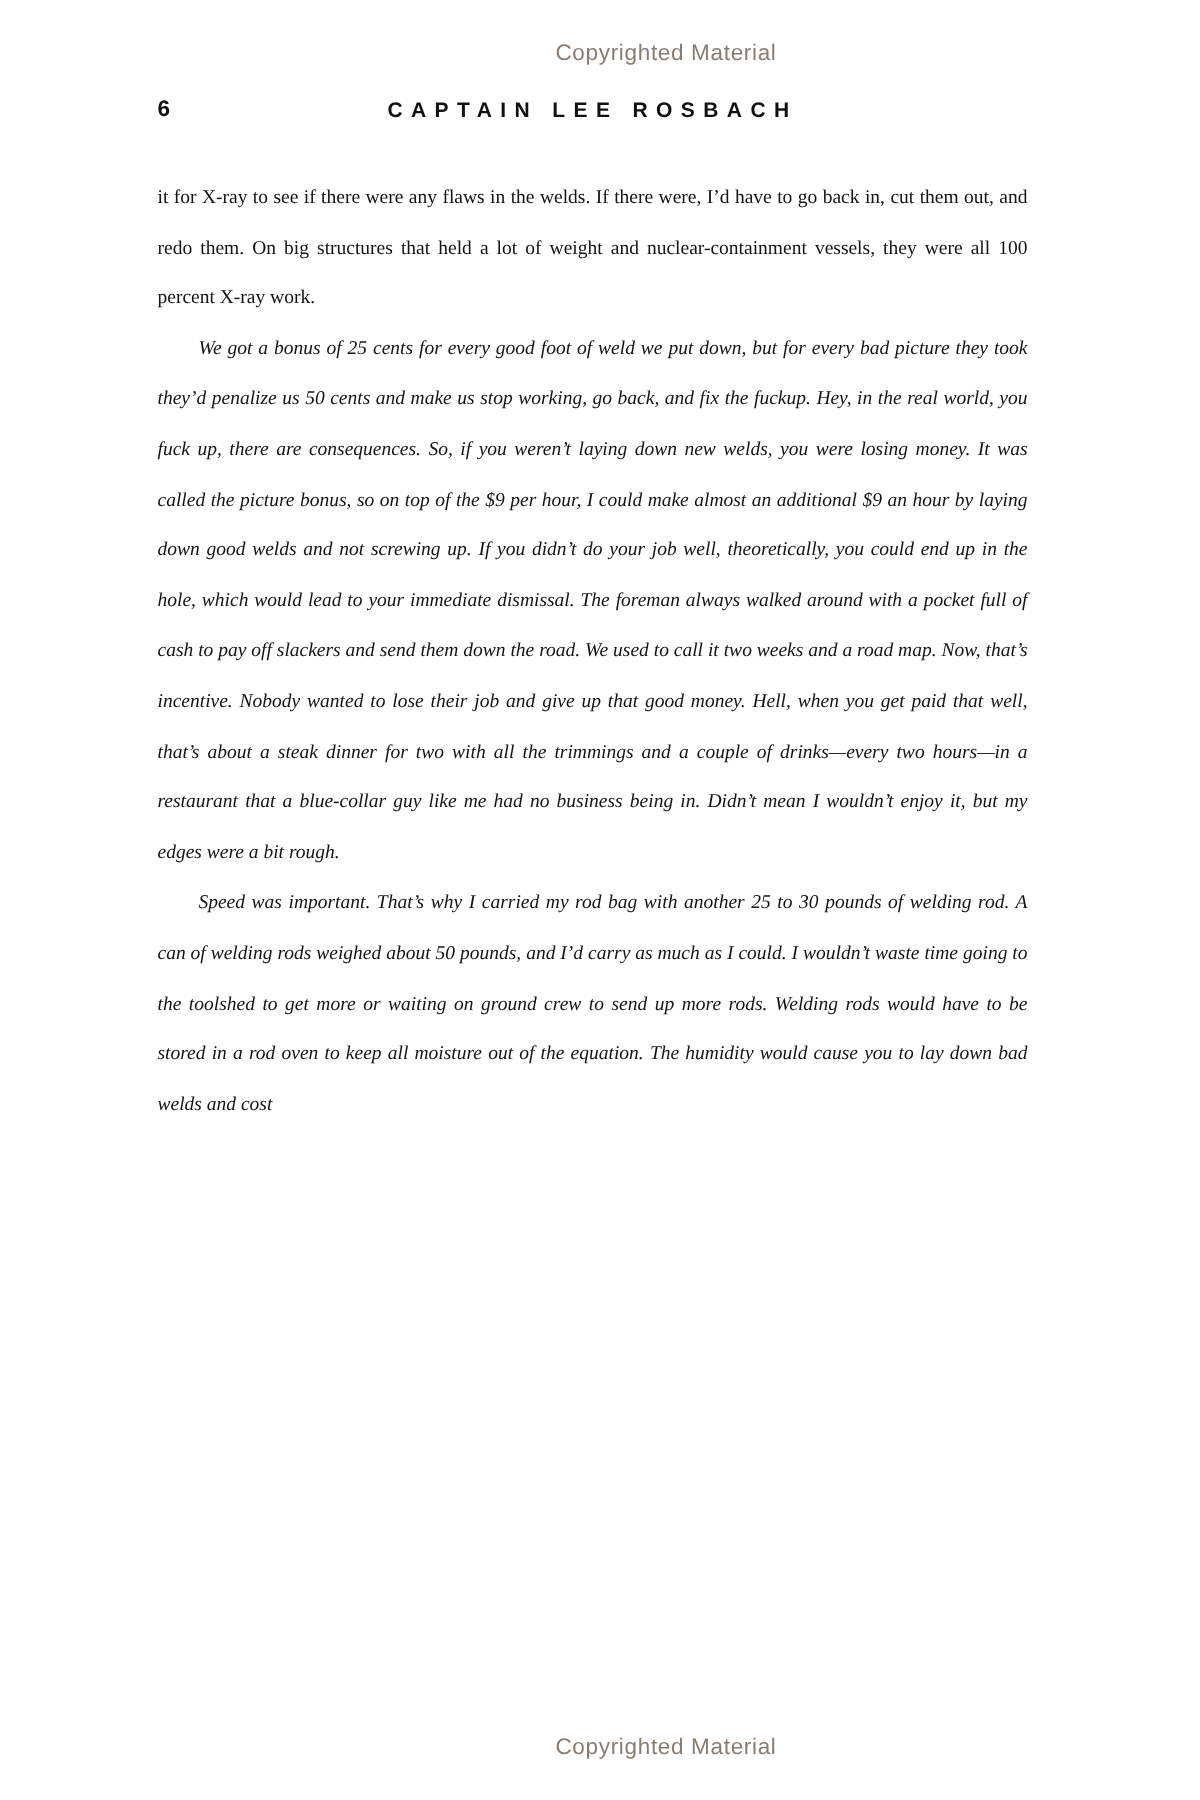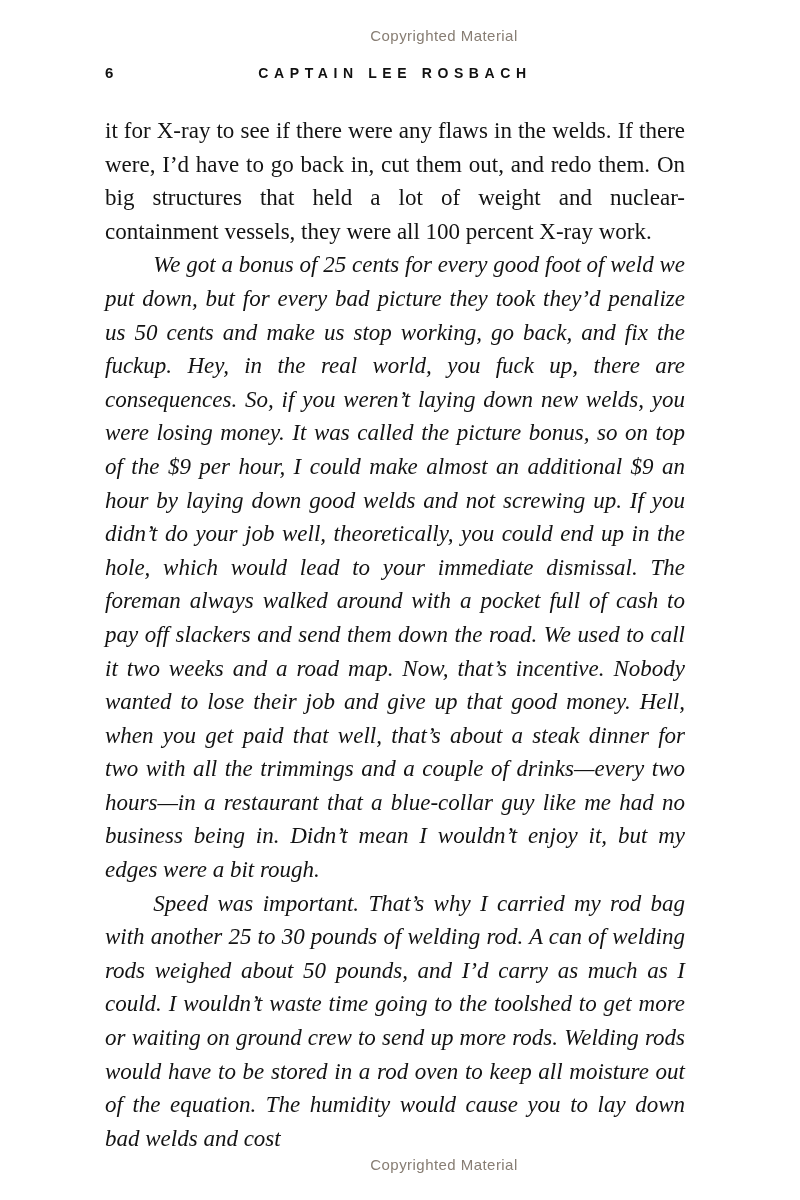--- a/index.html
+++ b/index.html
@@ -59,21 +59,21 @@
     letter-spacing: 0.40em;
     white-space: nowrap;
   }
 
   .body-text {
     position: absolute;
     top: 114px;
     left: 105px;
     width: 580px;
     font-family: "Liberation Serif", serif;
-    font-size: 23px;
+    font-size: 13px;
     line-height: 33.6px;
     color: #131313;
     text-align: justify;
   }
   .body-text p {
     margin: 0;
     padding: 0;
   }
   .body-text p.indent {
     text-indent: 2.1em;

